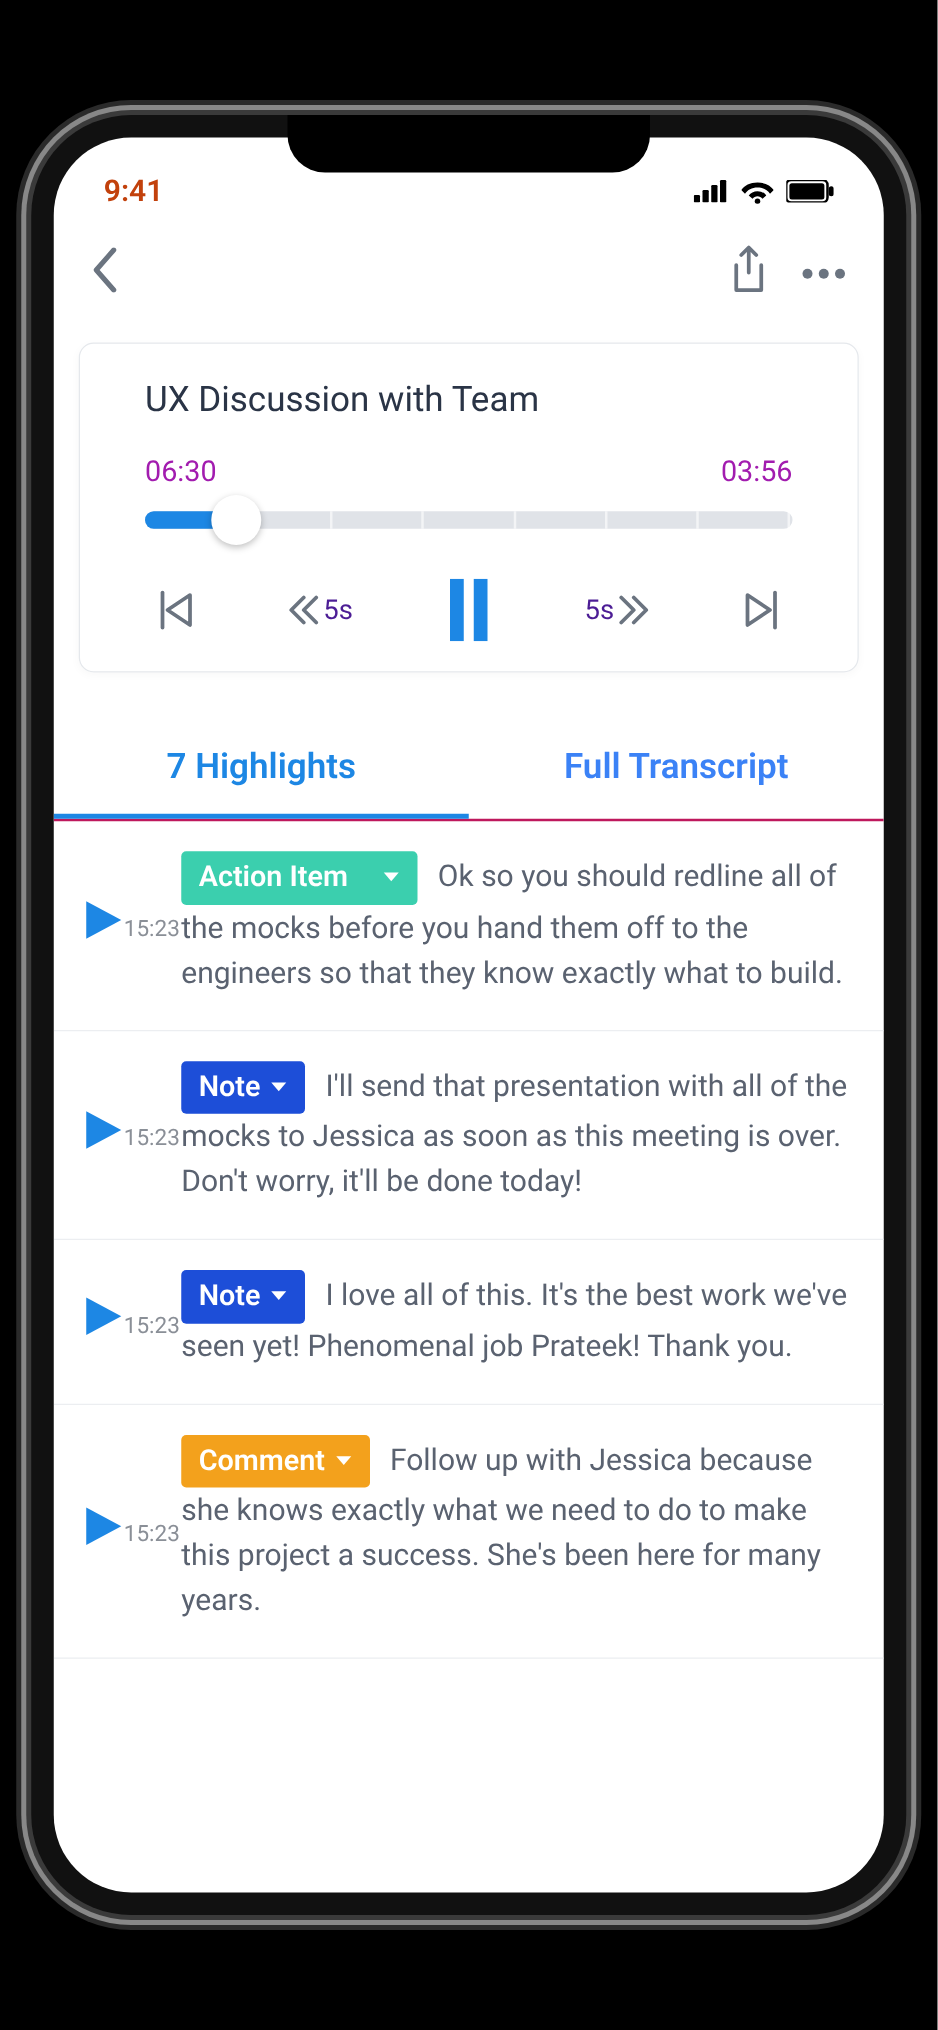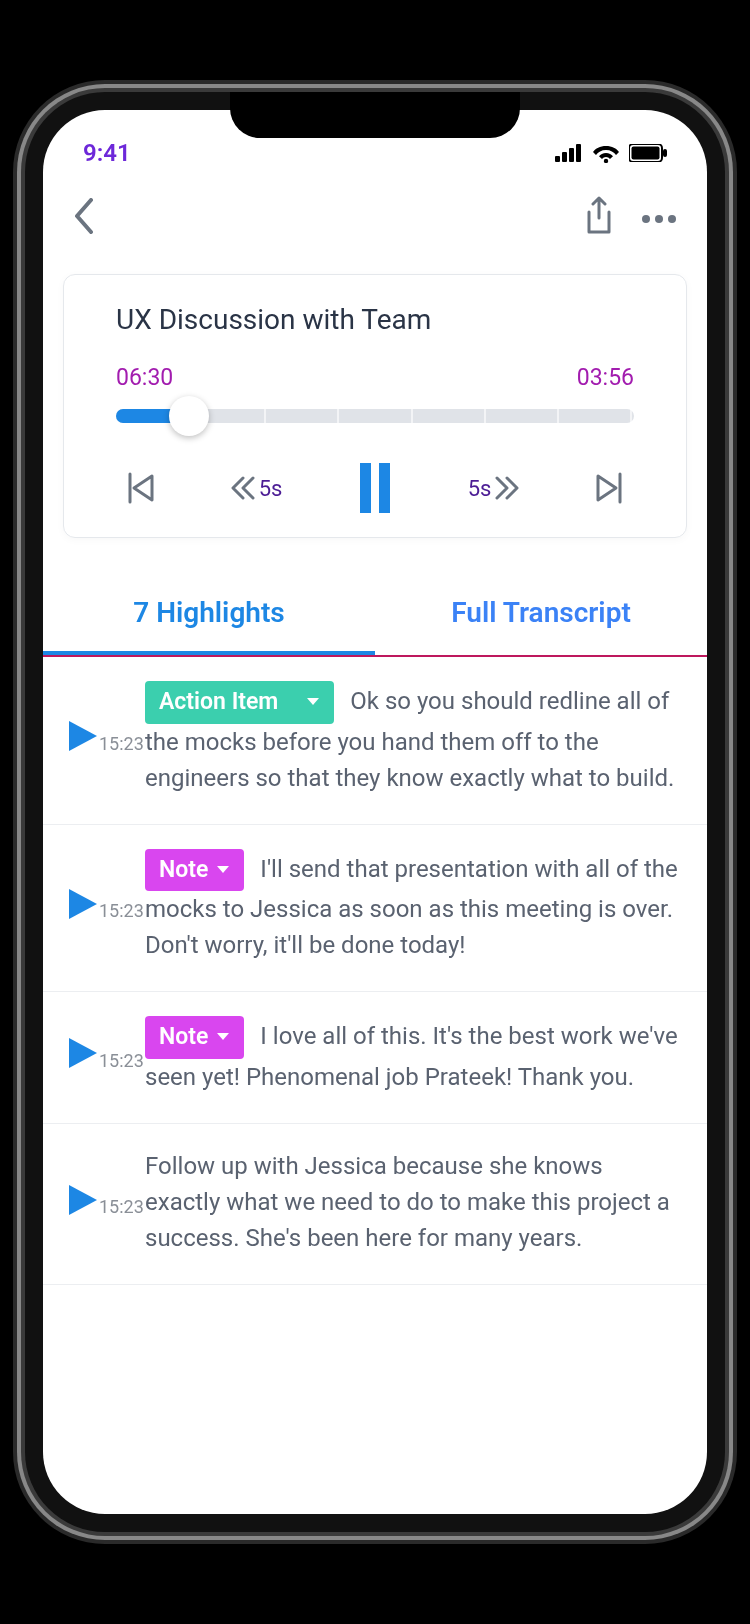--- a/index.html
+++ b/index.html
@@ -41,21 +41,21 @@
     z-index: 10;
   }
   .status-bar {
     height: 68px;
     display: flex;
     justify-content: space-between;
     align-items: center;
     padding: 18px 40px 0;
     font-weight: 600;
     font-size: 24px;
-    color: #6d28d9;
+    color: #c2410c;
   }
   .status-icons { display: flex; align-items: center; gap: 10px; }
   .nav-bar {
     height: 80px;
     display: flex;
     align-items: center;
     justify-content: space-between;
     padding: 0 30px;
   }
   .nav-right { display: flex; align-items: center; gap: 26px; }
@@ -169,21 +169,21 @@
     font-weight: 600;
     font-size: 23px;
     padding: 4px 14px;
     border-radius: 4px;
     margin-right: 10px;
     cursor: pointer;
     vertical-align: baseline;
   }
   .tag svg { flex-shrink:0; }
   .tag-action { background: #3bcfae; gap: 28px; }
-  .tag-note { background: #d946ef; justify-content: center; }
+  .tag-note { background: #1d4ed8; justify-content: center; }
   .tag-comment { background: #f3a11c; }
 </style>
 </head>
 <body>
 
 <div class="phone-frame">
   <div class="notch"></div>
   <div class="screen">
 
     <div class="status-bar">
@@ -351,19 +351,25 @@
         <div class="item">
     <div class="item-left">
       <div class="play-icon">
         <svg width="32" height="34" viewBox="0 0 32 34">
                 <path d="M2 2 L30 17 L2 32 Z" fill="#1d87e4"></path>
               </svg>
       </div>
       <div class="timestamp">15:23</div>
     </div>
     <div class="item-body">
+      <span class="tag tag-comment">
+        <span>Comment</span>
+        <svg width="14" height="10" viewBox="0 0 14 10">
+                <path d="M1 1 L7 8 L13 1 Z" fill="#fff"></path>
+              </svg>
+      </span>
       <span>Follow up with Jessica because she knows exactly what we need to do to make this project a success. She's been here for many years.</span>
     </div>
         </div>
       </div>
 
   </div>
 </div>
 
 </body></html>

